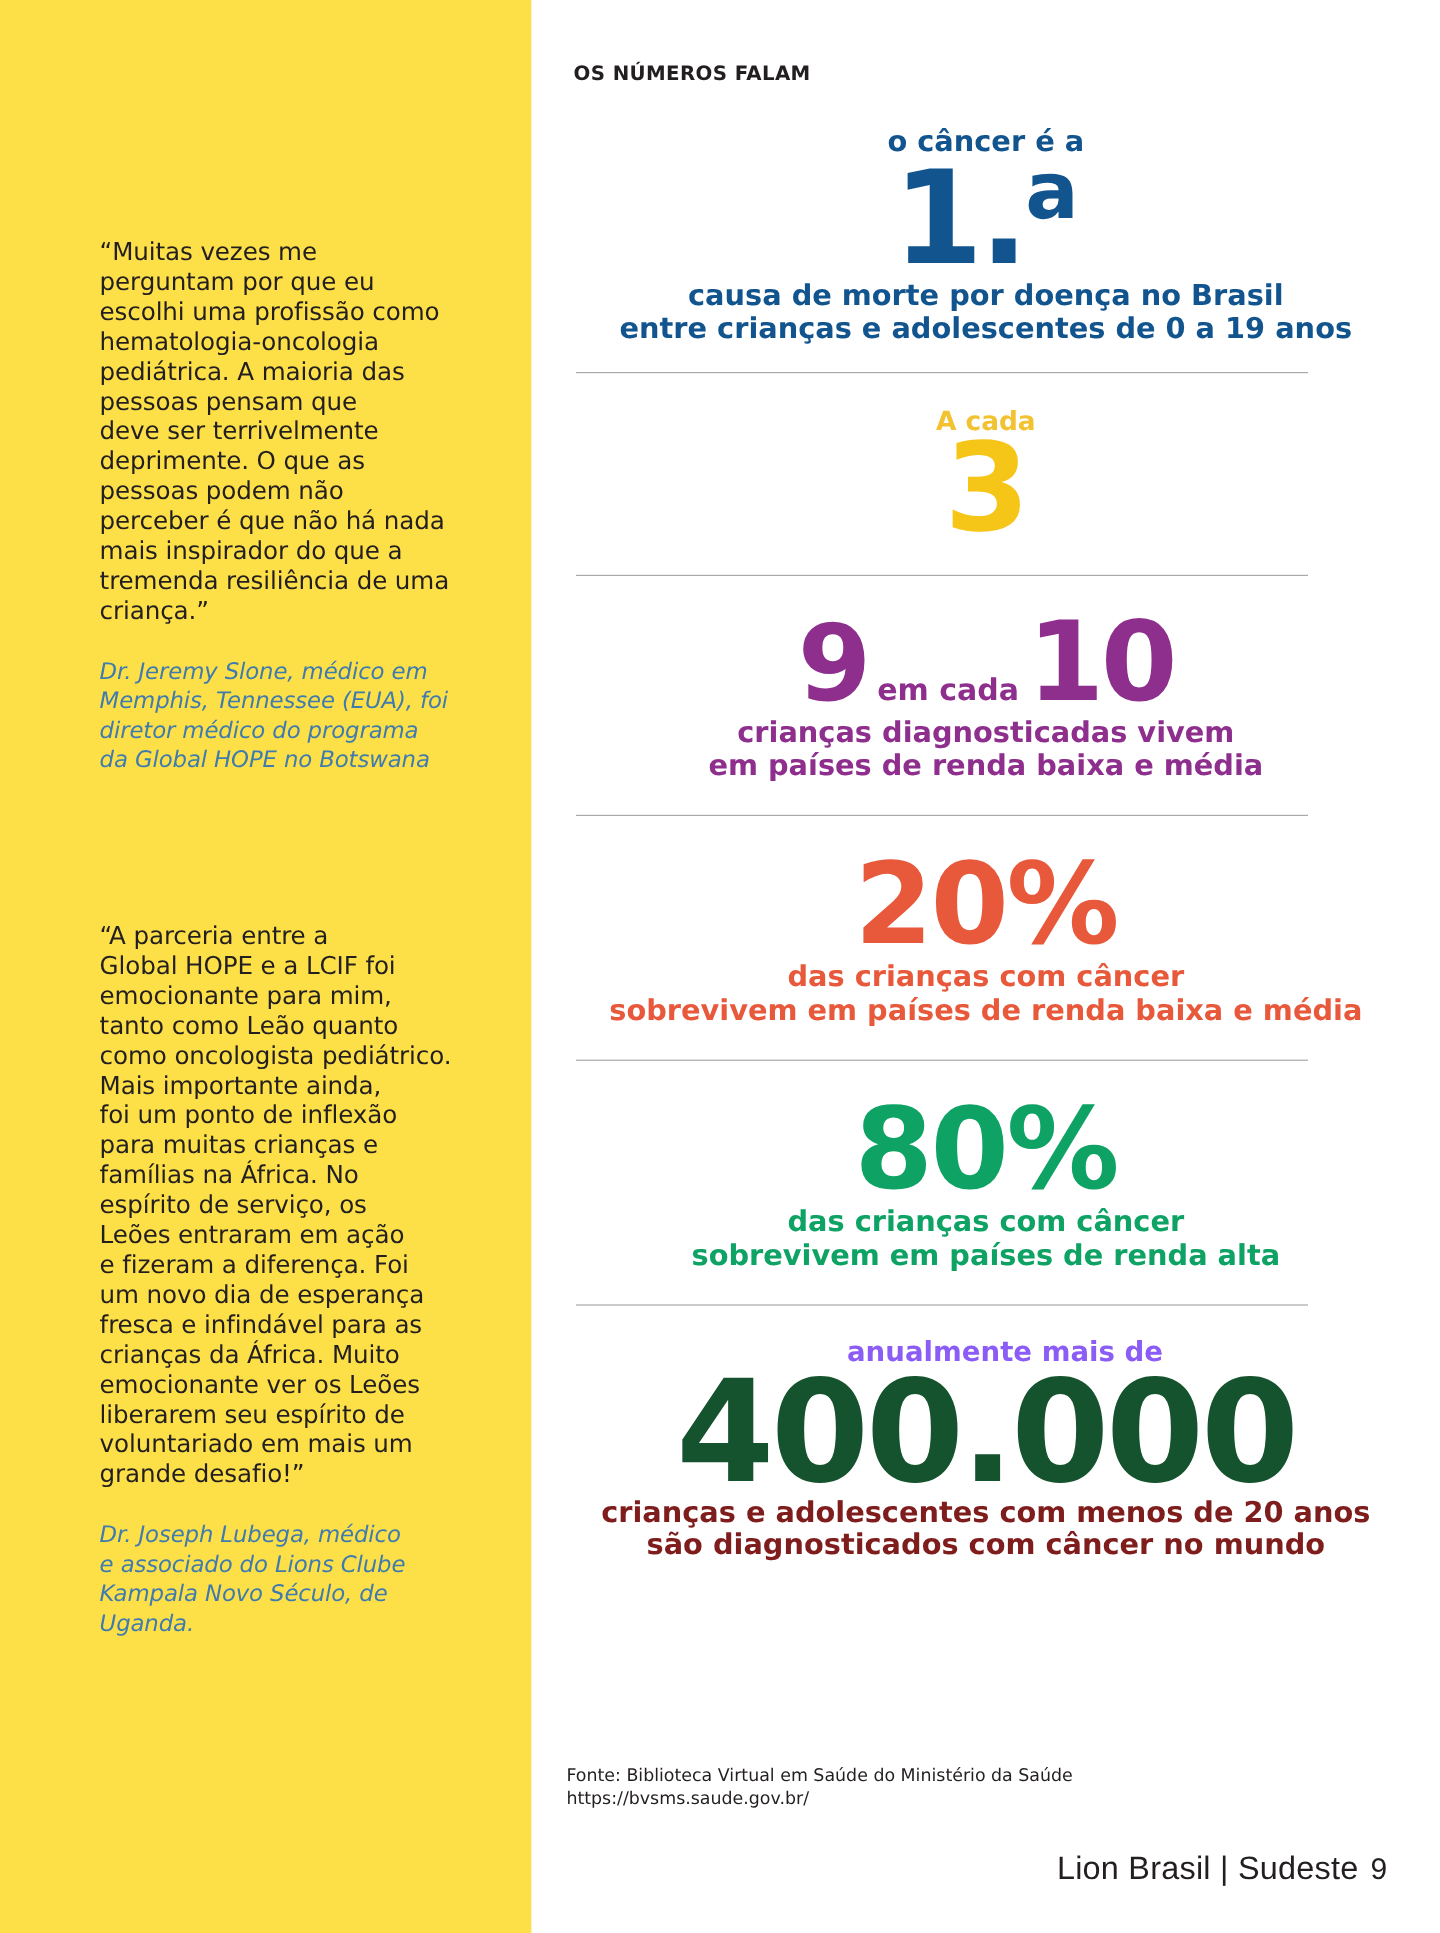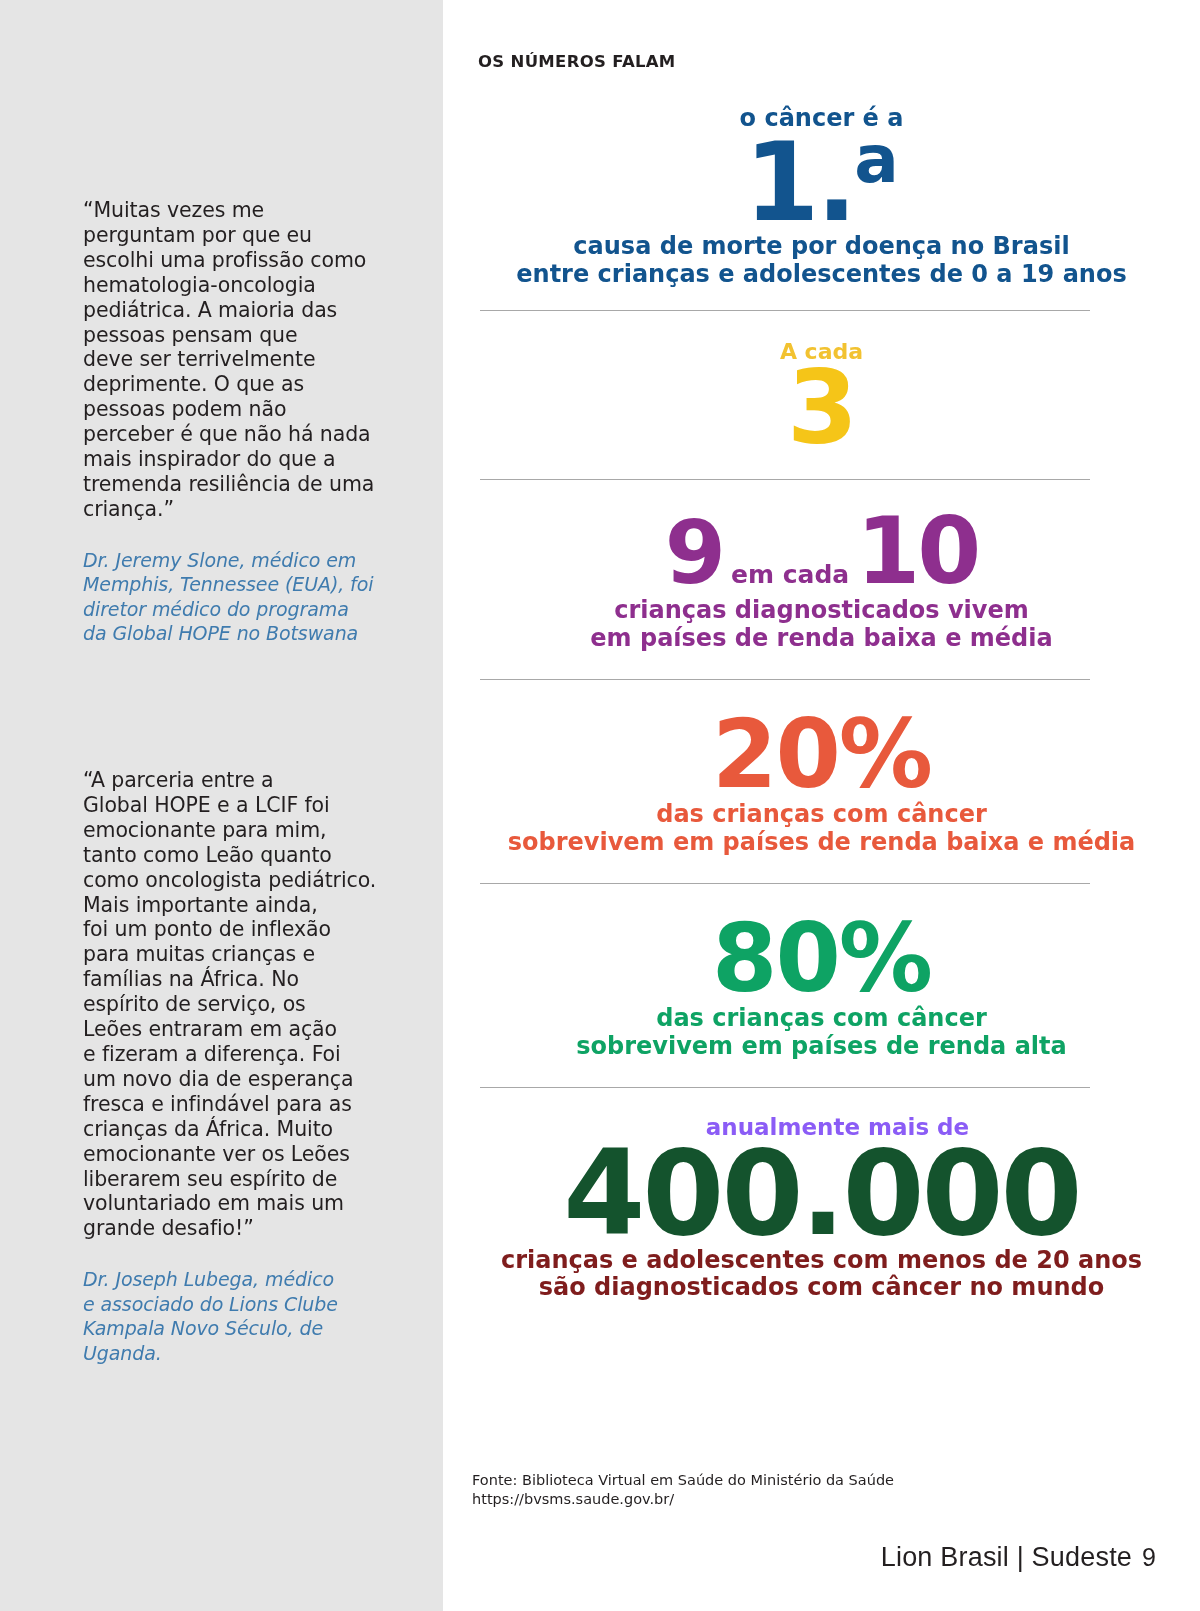--- a/index.html
+++ b/index.html
@@ -19,21 +19,21 @@
     overflow: hidden;
   }
 
   
   .sidebar {
     position: absolute;
     left: 0;
     top: 0;
     width: 443px;
     height: 1611px;
-    background: #e5e5e5;
+    background: #fde047;
   }
   .sidebar-inner {
     position: absolute;
     left: 83px;
     top: 0;
     width: 300px;
   }
   .quote-block { position: absolute; width: 300px; }
   .quote-one { top: 198px; }
   .quote-two { top: 768px; }
@@ -306,21 +306,21 @@
       </div>
 
       <div class="divider"></div>
 
       <div class="stat s3">
         <div class="numrow">
           <span class="n9">9</span>
           <span class="mid">em cada</span>
           <span class="n10">10</span>
         </div>
-        <div class="tail">crianças diagnosticados vivem
+        <div class="tail">crianças diagnosticadas vivem
 em países de renda baixa e média</div>
       </div>
 
       <div class="divider"></div>
 
       <div class="stat s4">
         <div class="bignum">20%</div>
         <div class="tail">das crianças com câncer
 sobrevivem em países de renda baixa e média</div>
       </div>

